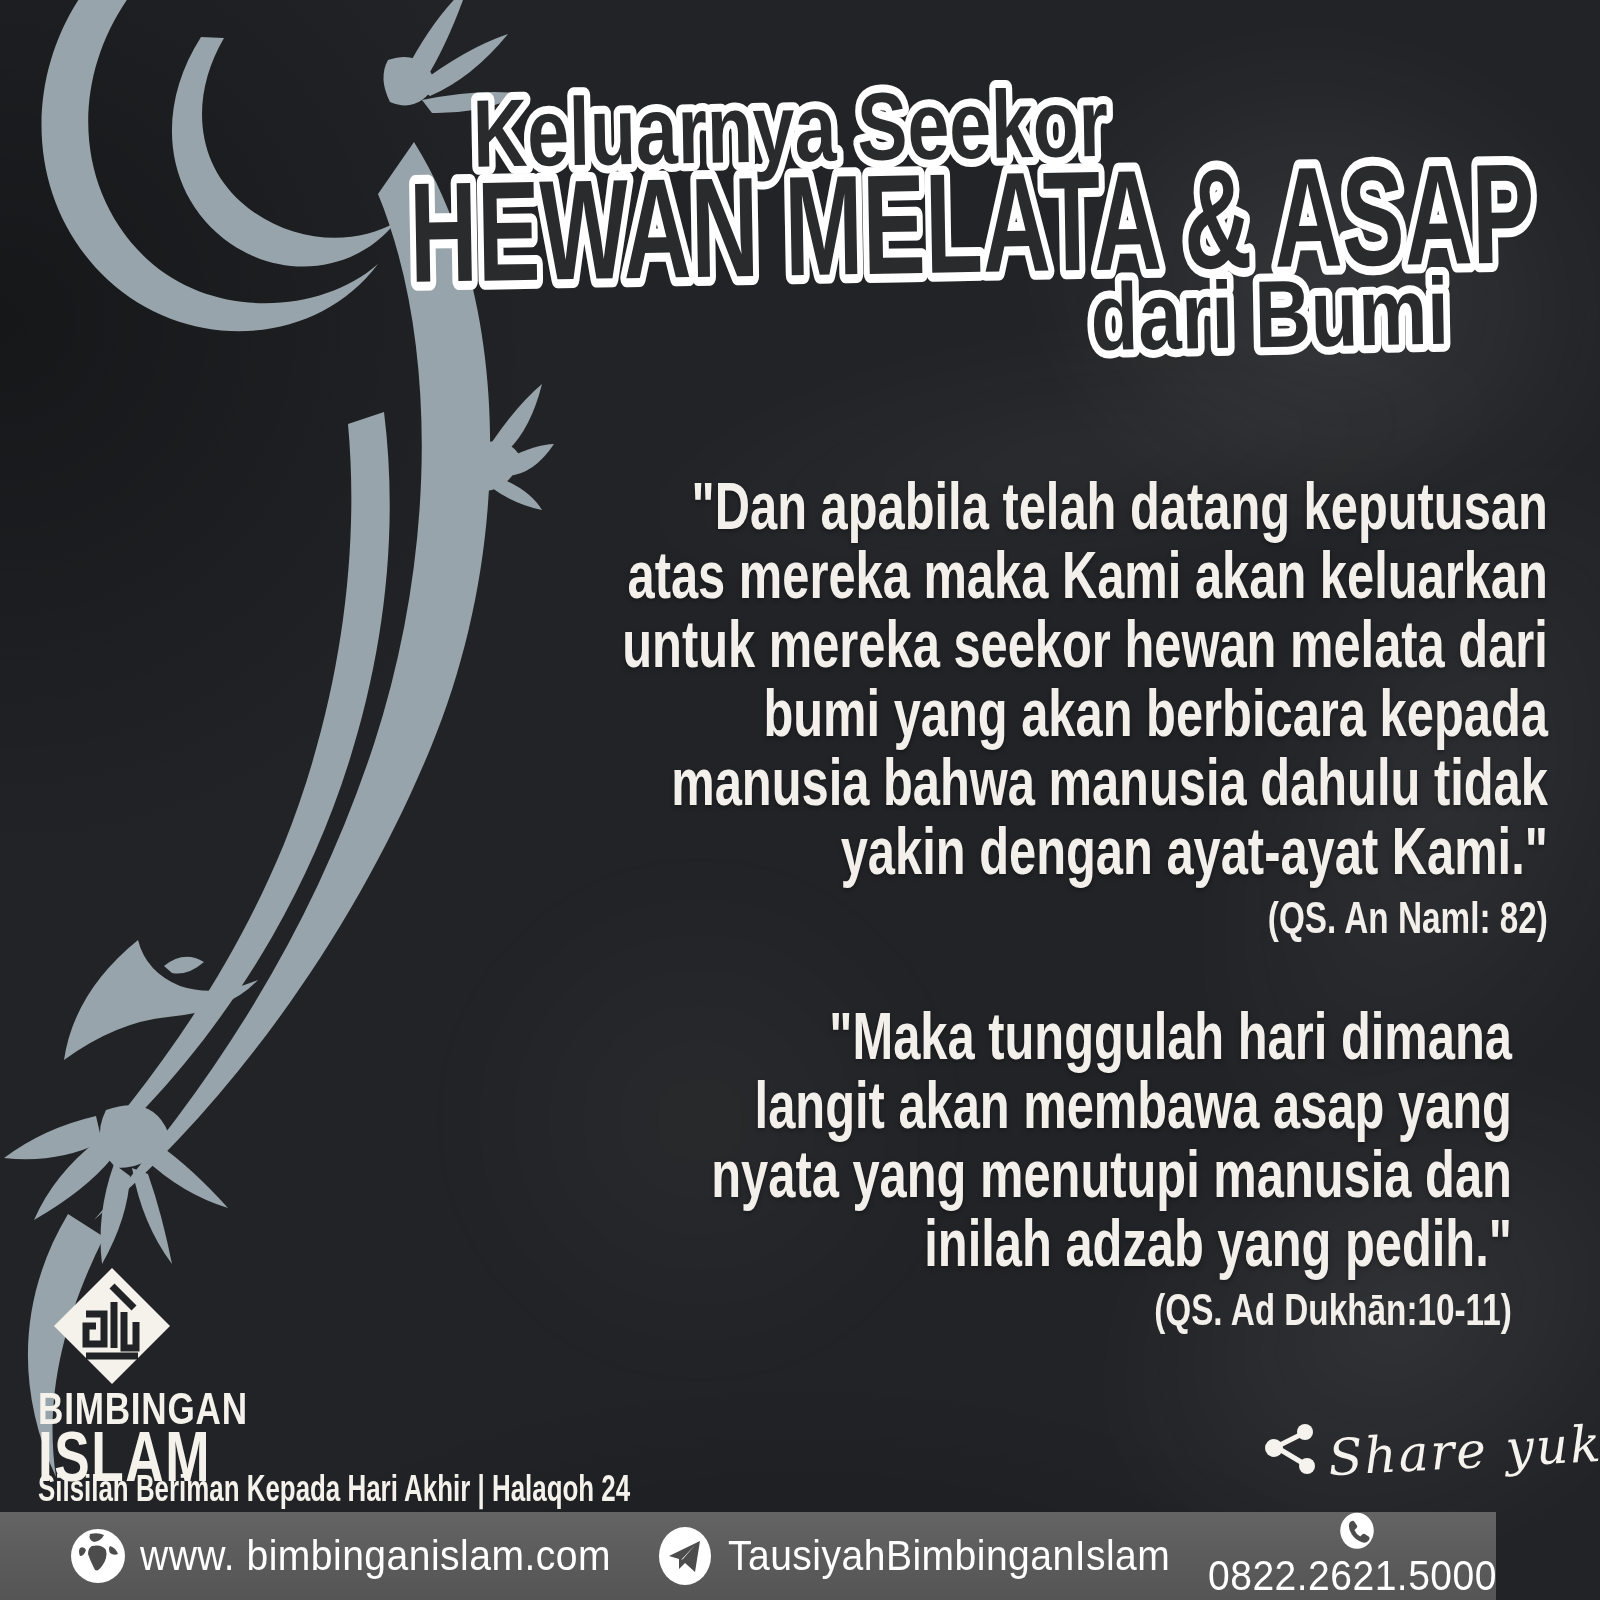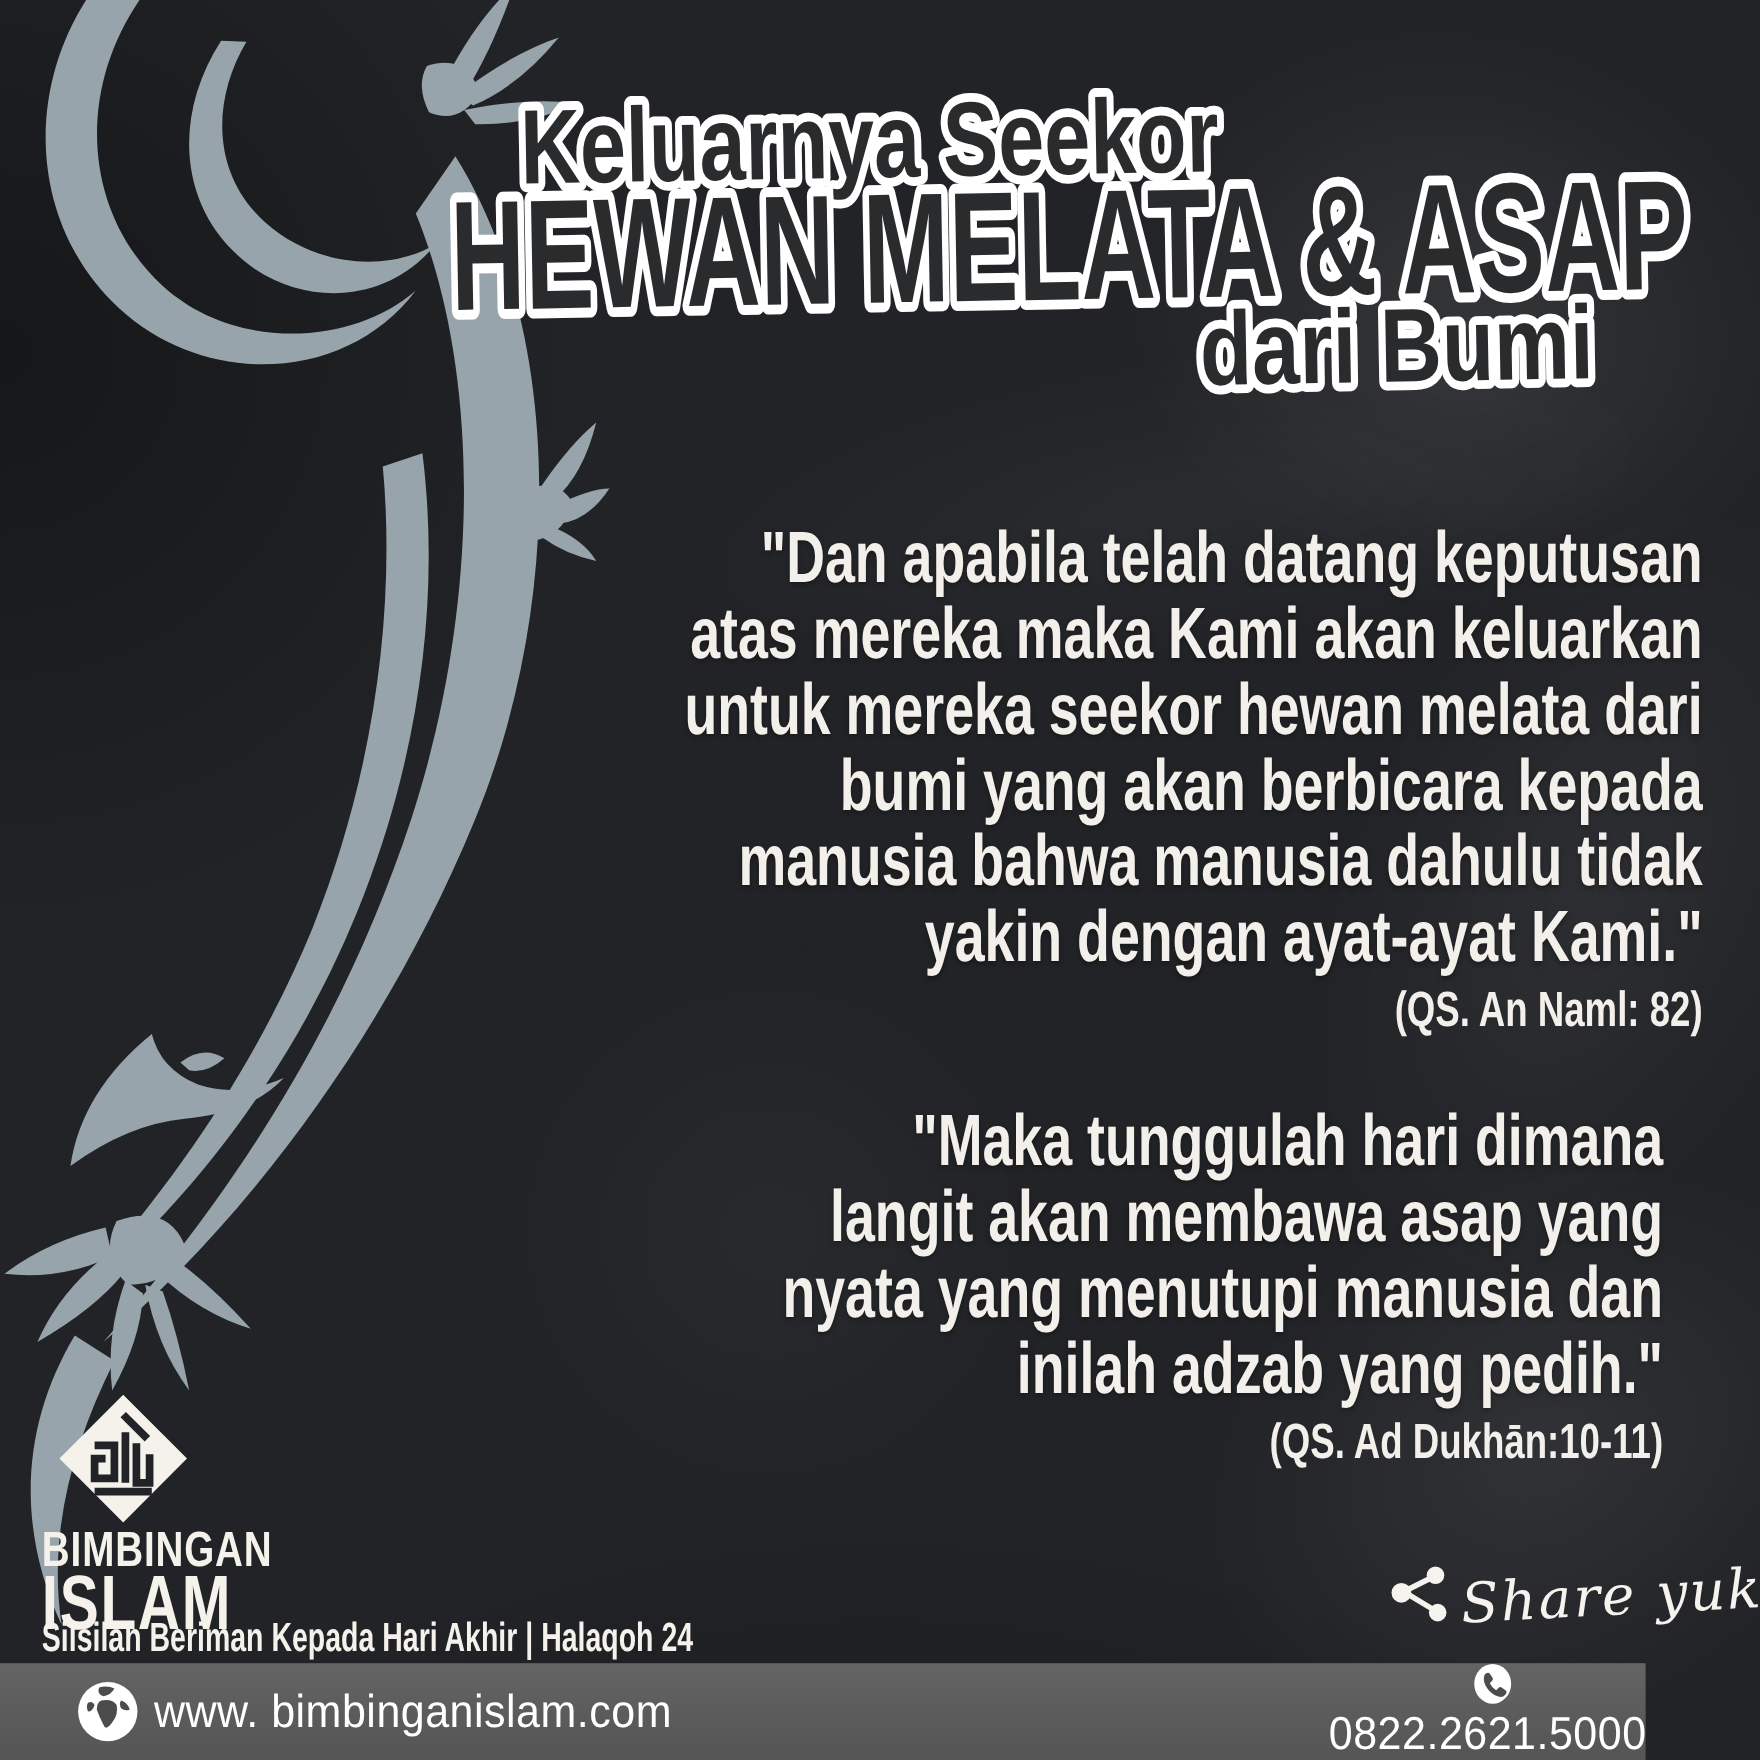--- a/index.html
+++ b/index.html
@@ -178,20 +178,28 @@
     <div class="fgroup fg1">
       <svg width="60" height="60" viewBox="0 0 60 60">
         <circle cx="30" cy="30" r="27" fill="#ffffff"></circle>
         <path fill="#4c4c4c" d="M22,8 Q30,6 36,9 Q33,15 26,16 Q20,14 22,8 Z"></path>
         <path fill="#4c4c4c" d="M24,20 Q34,18 38,24 Q40,32 34,40 Q28,48 26,42 Q22,34 20,28 Q20,22 24,20 Z"></path>
         <path fill="#4c4c4c" d="M42,20 Q48,22 50,28 Q46,30 42,27 Q40,23 42,20 Z"></path>
         <path fill="#4c4c4c" d="M12,22 Q16,20 18,24 Q16,30 12,30 Q10,25 12,22 Z"></path>
       </svg>
       <span class="ftext">www. bimbinganislam.com</span>
     </div>
+    <div class="fgroup fg2">
+      <svg width="62" height="62" viewBox="0 0 62 62">
+        <ellipse cx="31" cy="31" rx="26" ry="29" fill="#ffffff"></ellipse>
+        <path fill="#4c4c4c" d="M15,31 L46,16 L41,47 L31,38 L25,44 L25,34 Z"></path>
+        <path fill="#ffffff" d="M27,35 L41,20 L29,34 Z"></path>
+      </svg>
+      <span class="ftext">TausiyahBimbinganIslam</span>
+    </div>
     <div class="fgroup fg3">
       <svg width="62" height="62" viewBox="0 0 62 62">
         <ellipse cx="31" cy="29" rx="26" ry="28" fill="#ffffff"></ellipse>
         <path fill="#ffffff" d="M12,48 L22,54 L24,44 Z"></path>
         <path fill="#4c4c4c" d="M21,15 q4,-3 6,0 l4,6 q1,2 -1,4 l-3,3 q3,7 9,10 l3,-3 q2,-2 4,-1 l6,4 q3,2 0,6 q-4,5 -10,3 q-10,-3 -16,-12 q-6,-9 -4,-17 q1,-3 2,-3 Z"></path>
       </svg>
       <span class="ftext">0822.2621.5000</span>
     </div>
   </div>
 

